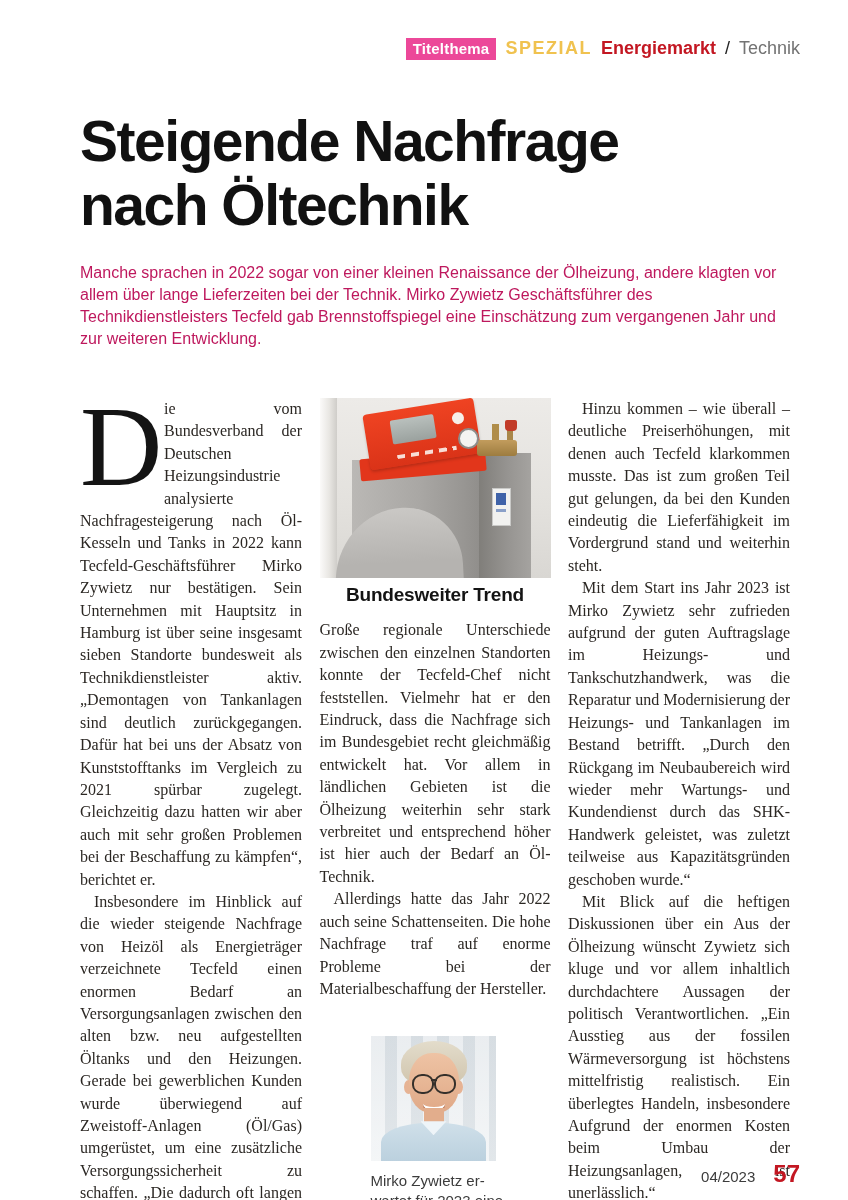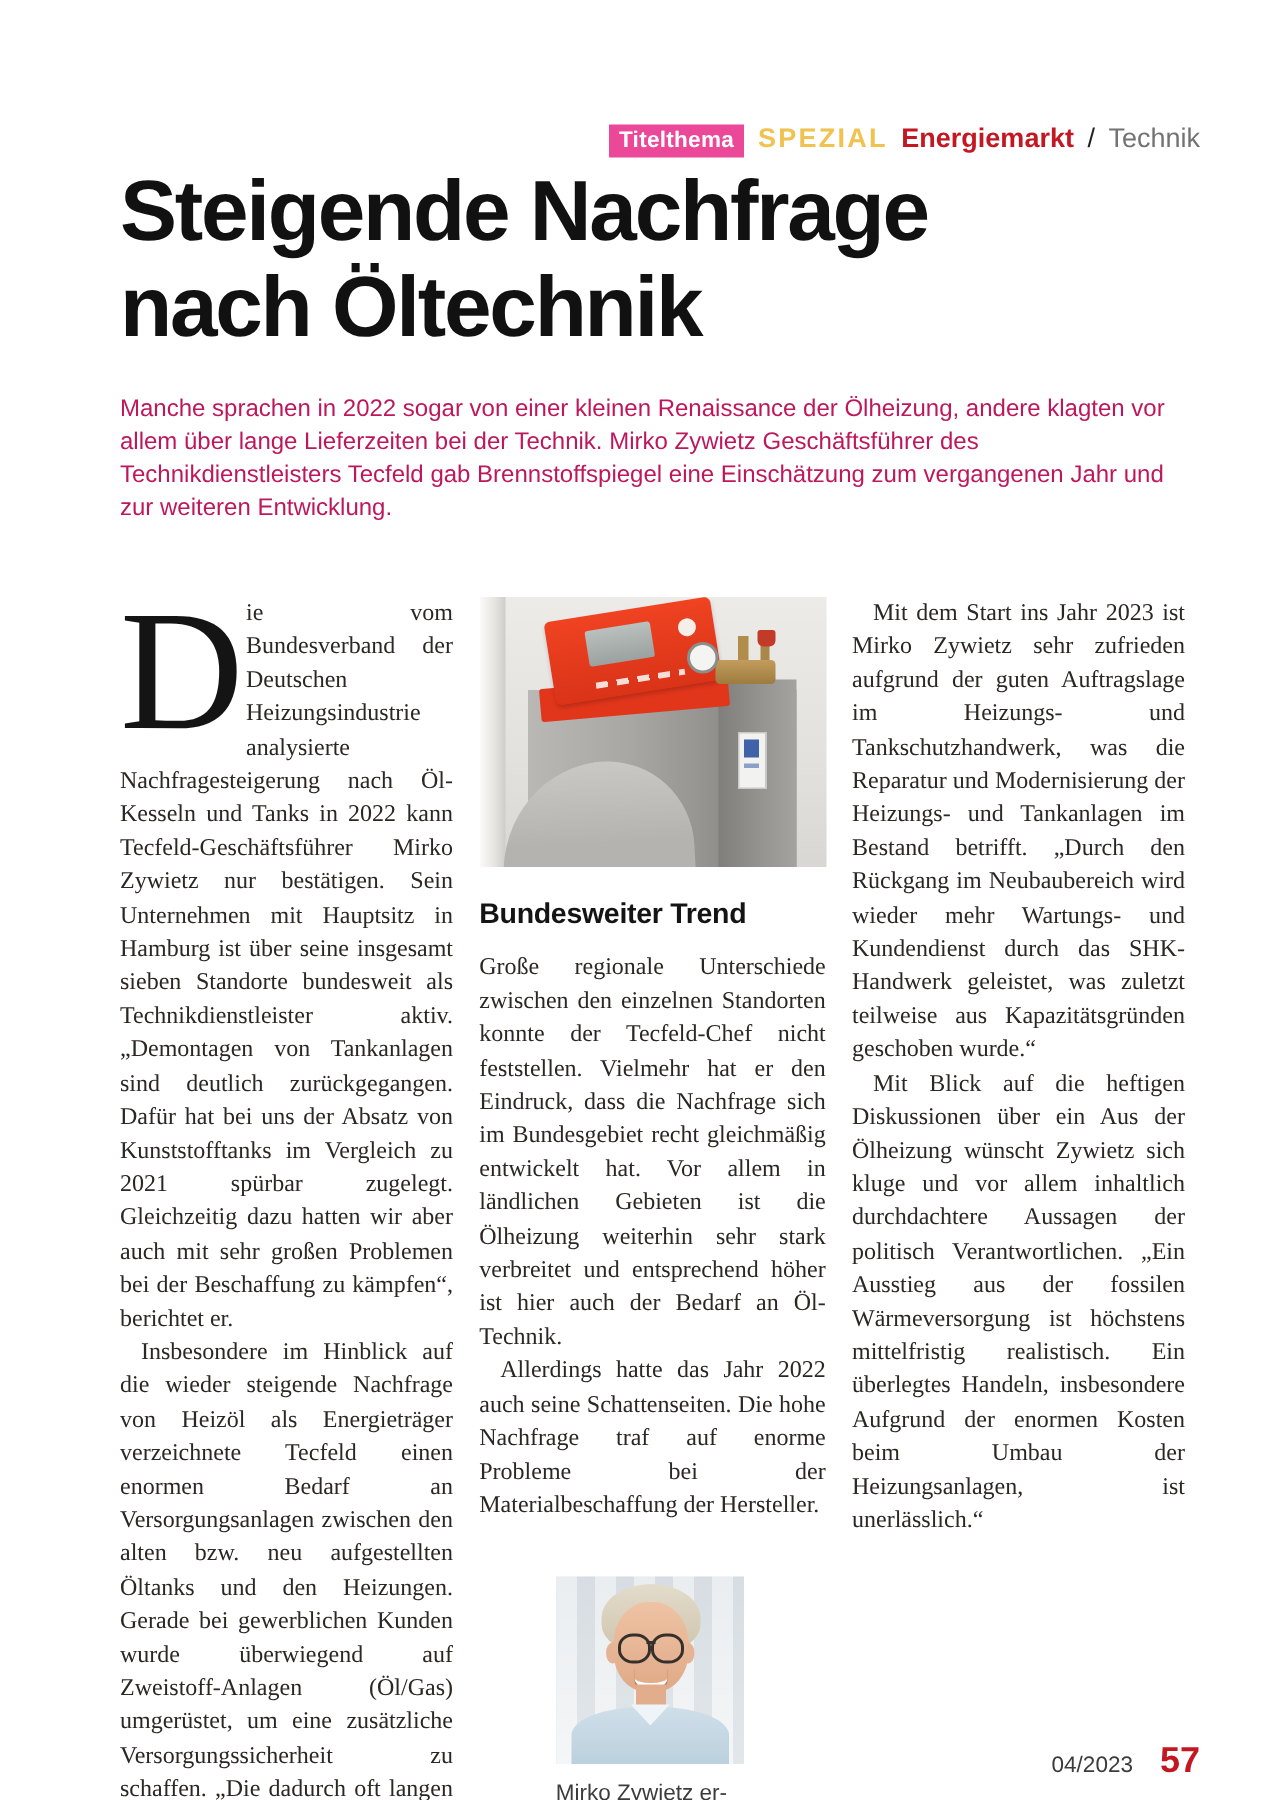--- a/index.html
+++ b/index.html
@@ -14,21 +14,21 @@
   .kicker{
     position:absolute;top:38px;right:48px;
     display:flex;align-items:baseline;gap:9px;
     font-family:"Liberation Sans",sans-serif;
   }
   .kicker .badge{
     background:#ec4899;color:#fff;font-size:15px;font-weight:bold;
     padding:2px 7px 3px 7px;letter-spacing:.2px;
   }
   .kicker .spezial{color:#f0c24f;font-size:18px;font-weight:bold;letter-spacing:1.5px;}
-  .kicker .market{color:#c31722;font-size:18px;font-weight:bold;margin-top:44px;}
+  .kicker .market{color:#c31722;font-size:18px;font-weight:bold;}
   .kicker .slash{color:#222;font-size:18px;font-weight:normal;}
   .kicker .section{color:#737373;font-size:18px;font-weight:normal;}
 
   
   .headline{
     position:absolute;left:80px;top:110px;width:720px;
     font-size:57px;font-weight:bold;color:#111;
     line-height:1.12;letter-spacing:-1.5px;white-space:pre-line;
     font-family:"Liberation Sans",sans-serif;
   }
@@ -93,21 +93,21 @@
   .boiler .stem1{position:absolute;right:52px;top:26px;width:7px;height:20px;background:#b08d4a;}
   .boiler .stem2{position:absolute;right:38px;top:30px;width:6px;height:16px;background:#a9874a;}
   .boiler .redcap{position:absolute;right:34px;top:22px;width:12px;height:11px;
           background:#c23b28;border-radius:2px 2px 4px 4px;}
   .boiler .gauge{position:absolute;right:72px;top:30px;width:17px;height:17px;border-radius:50%;
           background:#f4f4f2;border:2px solid #8d8d8b;}
 
   
   .subhead{
     font-family:"Liberation Sans",sans-serif;font-size:19px;font-weight:bold;
-    color:#141414;margin:21px 0 13px 0;text-align:left;letter-spacing:-.2px;
+    color:#141414;margin:6px 0 13px 0;text-align:center;letter-spacing:-.2px;
   }
   .caption{
     font-family:"Liberation Sans",sans-serif;font-size:15px;line-height:19.5px;
     color:#3c3c3c;white-space:pre-line;text-align:left;margin:10px 0 0 51px;
   }
 
   
   .portrait{position:relative;width:125px;height:125px;margin:36px 0 0 51px;overflow:hidden;
     background:
       repeating-linear-gradient(90deg,rgba(255,255,255,.35) 0 14px,rgba(190,200,208,.25) 14px 26px),
@@ -212,20 +212,21 @@
       </div>
       <div class="caption">Mirko Zywietz er-
 wartet für 2023 eine
 steigende Nachfrage
 nach Ölheizungen und
 Ölfeuerungsersatz-
 teilen.</div>
     </div>
 
     <div class="col col3">
+      <p class="indent">Hinzu kommen – wie überall – deutliche Preiserhöhungen, mit denen auch Tecfeld klarkommen musste. Das ist zum großen Teil gut gelungen, da bei den Kunden eindeutig die Lieferfähigkeit im Vordergrund stand und weiterhin steht.</p>
       <p class="indent">Mit dem Start ins Jahr 2023 ist Mirko Zywietz sehr zufrieden aufgrund der guten Auftragslage im Heizungs- und Tankschutzhandwerk, was die Reparatur und Modernisierung der Heizungs- und Tankanlagen im Bestand betrifft. „Durch den Rückgang im Neubaubereich wird wieder mehr Wartungs- und Kundendienst durch das SHK-Handwerk geleistet, was zuletzt teilweise aus Kapazitätsgründen geschoben wurde.“</p>
       <p class="indent">Mit Blick auf die heftigen Diskussionen über ein Aus der Ölheizung wünscht Zywietz sich kluge und vor allem inhaltlich durchdachtere Aussagen der politisch Verantwortlichen. „Ein Ausstieg aus der fossilen Wärmeversorgung ist höchstens mittelfristig realistisch. Ein überlegtes Handeln, insbesondere Aufgrund der enormen Kosten beim Umbau der Heizungsanlagen, ist unerlässlich.“</p>
 
     </div>
 
   </div>
 
   <div class="footer">
     <span class="issue">04/2023</span>
     <span class="pagenum">57</span>

